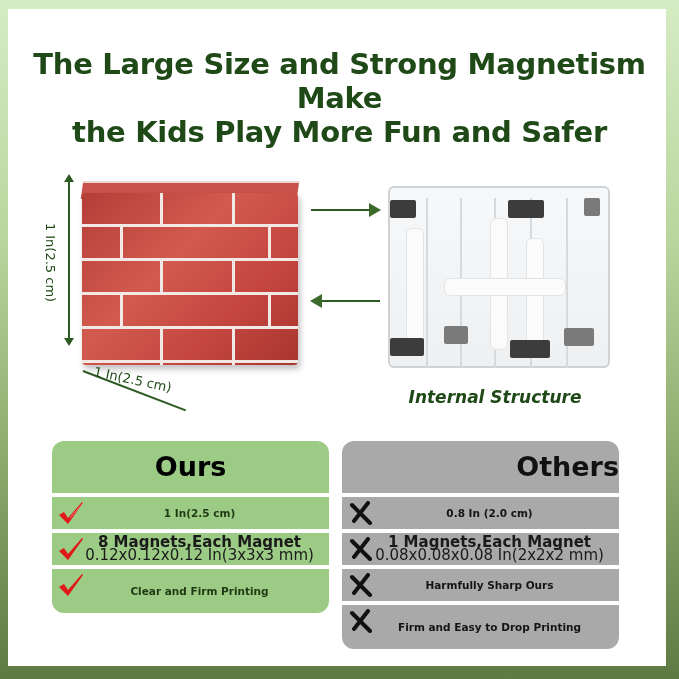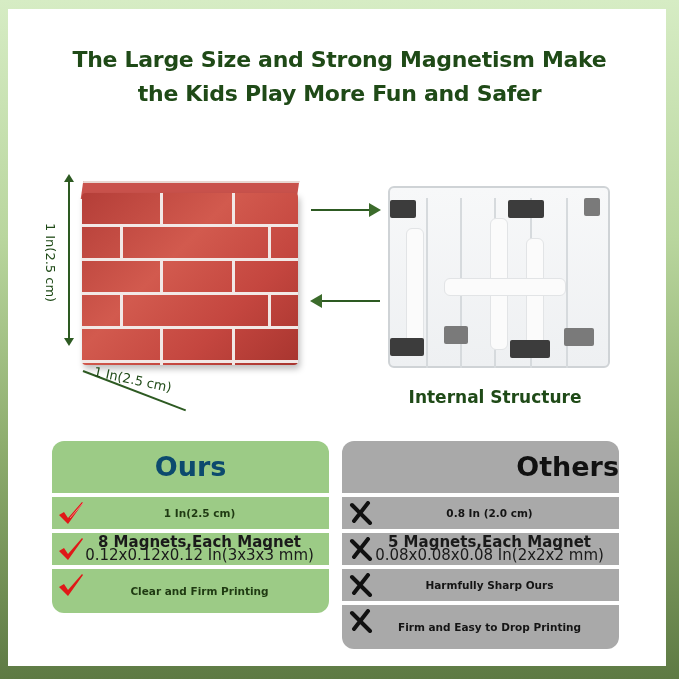--- a/index.html
+++ b/index.html
@@ -9,21 +9,21 @@
     font-family: "DejaVu Sans", sans-serif;
     position:relative;
   }
   .panel {
     position:absolute; left:8px; top:9px; width:658px; height:657px;
     background:#ffffff;
   }
   .title {
     position:absolute; left:0; top:28px; width:100%;
     text-align:center; color:#1f4a17; font-weight:bold;
-    font-size:22px; line-height:34px; letter-spacing:-0.3px;
+    font-size:29px; line-height:34px; letter-spacing:-0.3px;
   }
   .title span { display:block; }
 
   
   .cube { position:absolute; left:72px; top:173px; width:230px; height:200px; }
   .cube-top {
     position:absolute; left:10px; top:8px; width:216px; height:16px;
     background:#c9524c; transform:skewX(-8deg);
     border-top:2px solid #e8d7d2;
   }
@@ -80,32 +80,32 @@
     position:absolute; left:0; top:8px; width:218px; height:178px;
     border:2px solid #cfd3d6; border-radius:6px;
     background: linear-gradient(180deg, #f7f8f9, #eef0f2);
   }
   .tcube-col { position:absolute; top:10px; width:2px; height:170px; background:#d6dadd; }
   .mag { position:absolute; width:26px; height:18px; background:#3c3c3c; border-radius:2px; }
   .mag.light { background:#7a7a7a; }
   .rod { position:absolute; width:16px; background:#fbfbfb; border:1px solid #e2e4e6; border-radius:6px; }
   .tcube-label {
     position:absolute; left:400px; top:387px; width:190px; text-align:center;
-    color:#1f4a17; font-weight:bold; font-size:17px;
+    color:#1f4a17; font-weight:bold; font-size:17px;font-style:italic;
   }
 
   
   .col { position:absolute; top:441px; width:277px; }
   .col.ours { left:52px; }
   .col.others { left:342px; }
   .col-head {
     height:52px; border-radius:12px 12px 0 0; text-align:center;
     font-weight:bold; font-size:27px; line-height:52px;
   }
-  .ours .col-head { background:#9ccb86; color:#0c4a6e; }
+  .ours .col-head { background:#9ccb86; color:#000000; }
   .others .col-head { background:#a9a9a9; color:#111;text-align:right; }
   .row {
     position:relative; margin-top:4px; height:32px;
     display:flex; align-items:center; justify-content:center;
     font-size:10.5px; font-weight:bold; text-align:center; line-height:13px;
   }
   .ours .row { background:#9ccb86; color:#1f3a12; }
   .others .row { background:#a9a9a9; color:#141414; }
   .row.last { border-radius:0 0 12px 12px; height:44px; }
   .row .txt { padding-left:18px; }
@@ -197,21 +197,21 @@
   <div class="row">
     <svg class="icon" viewBox="0 0 26 24">
         <path d="M4 4 L22 22 M20 2 L6 20" stroke="#111" stroke-width="4" stroke-linecap="round"></path>
       </svg>
     <span class="txt">0.8 In (2.0 cm)</span>
   </div>
   <div class="row">
     <svg class="icon" viewBox="0 0 26 24">
         <path d="M4 4 L22 22 M20 2 L6 20" stroke="#111" stroke-width="4" stroke-linecap="round"></path>
       </svg>
-    <span class="txt small"><b>5 Magnets,Each Magnet</b><br><span>0.08x0.08x0.08 In(2x2x2 mm)</span></span>
+    <span class="txt small"><b>1 Magnets,Each Magnet</b><br><span>0.08x0.08x0.08 In(2x2x2 mm)</span></span>
   </div>
   <div class="row">
     <svg class="icon" viewBox="0 0 26 24">
         <path d="M4 4 L22 22 M20 2 L6 20" stroke="#111" stroke-width="4" stroke-linecap="round"></path>
       </svg>
     <span class="txt">Harmfully Sharp Ours</span>
   </div>
   <div class="row last">
     <svg class="icon" viewBox="0 0 26 24">
         <path d="M4 4 L22 22 M20 2 L6 20" stroke="#111" stroke-width="4" stroke-linecap="round"></path>

